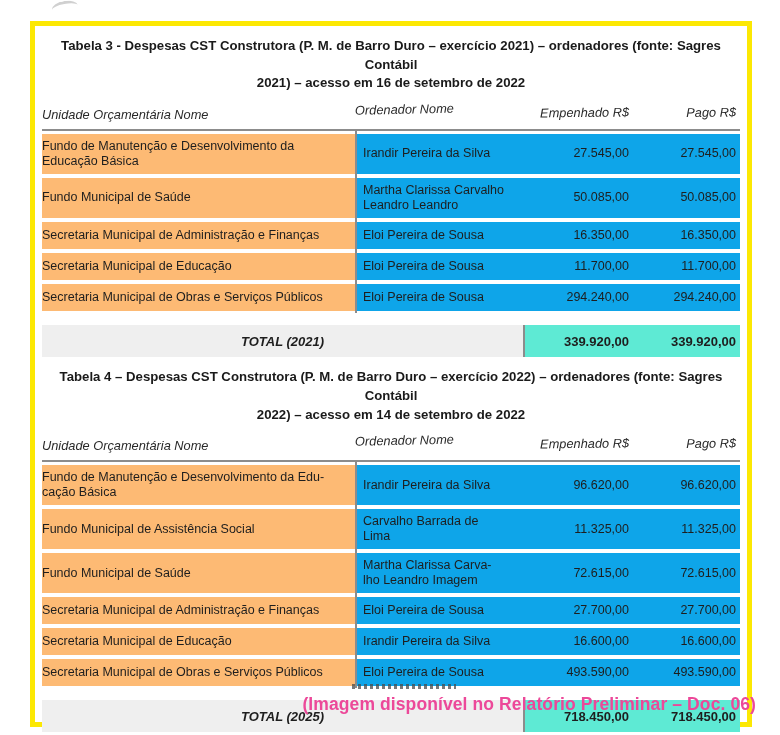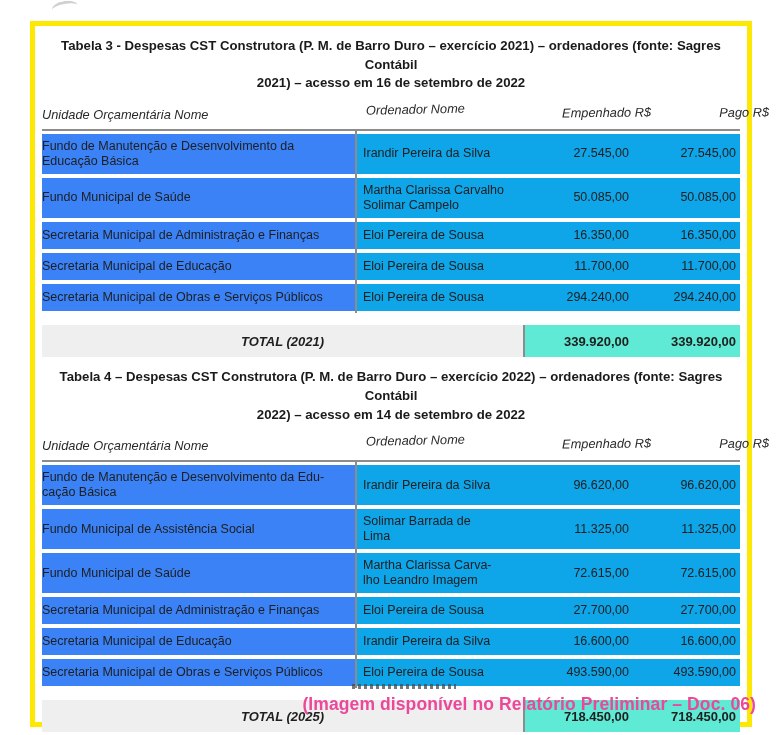--- a/index.html
+++ b/index.html
@@ -16,33 +16,33 @@
     position:absolute;left:52px;top:1px;width:26px;height:10px;
     border-top:3px solid #bdbdbd;border-radius:50%;transform:rotate(-10deg);opacity:.7;
   }
   .tbl-title{
     margin:11px 6px 0;text-align:center;font-weight:bold;font-size:13.2px;
     line-height:1.42;white-space:pre-line;color:#1a1a1a;
   }
   .tbl-header{
     display:grid;grid-template-columns:313px 168px 110px 107px;
     align-items:end;font-style:italic;font-size:12.8px;color:#2a2a2a;
-    padding:14px 0 7px;border-bottom:2.5px solid #8c8c8c;gap:11px;
+    padding:14px 0 7px;border-bottom:2.5px solid #8c8c8c;
   }
   .tbl-header .col-ordenador{transform:translateY(-6px) rotate(-1.2deg);}
   .tbl-header .col-empenhado,.tbl-header .col-pago{
     text-align:right;padding-right:4px;transform:translateY(-2px) rotate(-0.6deg);
   }
   .tbl-body{position:relative;display:flex;flex-direction:column;gap:4px;padding-top:3px;}
   .vline{position:absolute;left:313px;top:-2px;bottom:-2px;width:2px;background:#8c8c8c;}
   .row{display:grid;grid-template-columns:313px 168px 110px 107px;}
   .row-tall{min-height:40px;}
   .row-short{min-height:27px;}
   .cell{display:flex;align-items:center;font-size:12.5px;line-height:1.25;}
-  .cell-unit{background:#3b82f6;padding-right:18px;white-space:pre-line;}
+  .cell-unit{background:#fdba74;padding-right:18px;white-space:pre-line;}
   .cell-shaded{background:#0ea5e9;}
   .cell-ordenador{padding-left:8px;white-space:pre-line;}
   .cell-num{justify-content:flex-end;text-align:right;padding-right:4px;}
   .total-row{
     margin-top:14px;display:grid;grid-template-columns:481px 110px 107px;min-height:32px;
   }
   .total-label{
     background:#efefef;display:flex;align-items:center;justify-content:center;
     font-weight:bold;font-style:italic;font-size:13px;
   }
@@ -86,21 +86,21 @@
         <div class="cell cell-unit">Fundo de Manutenção e Desenvolvimento da
 Educação Básica</div>
         <div class="cell cell-shaded cell-ordenador">Irandir Pereira da Silva</div>
         <div class="cell cell-shaded cell-num">27.545,00</div>
         <div class="cell cell-shaded cell-num">27.545,00</div>
       </div>
 
       <div class="row row-tall">
         <div class="cell cell-unit">Fundo Municipal de Saúde</div>
         <div class="cell cell-shaded cell-ordenador">Martha Clarissa Carvalho
-Solimar Campelo</div>
+Leandro Leandro</div>
         <div class="cell cell-shaded cell-num">50.085,00</div>
         <div class="cell cell-shaded cell-num">50.085,00</div>
       </div>
 
       <div class="row row-short">
         <div class="cell cell-unit">Secretaria Municipal de Administração e Finanças</div>
         <div class="cell cell-shaded cell-ordenador">Eloi Pereira de Sousa</div>
         <div class="cell cell-shaded cell-num">16.350,00</div>
         <div class="cell cell-shaded cell-num">16.350,00</div>
       </div>
@@ -144,21 +144,21 @@
       <div class="row row-tall">
         <div class="cell cell-unit">Fundo de Manutenção e Desenvolvimento da Edu-
 cação Básica</div>
         <div class="cell cell-shaded cell-ordenador">Irandir Pereira da Silva</div>
         <div class="cell cell-shaded cell-num">96.620,00</div>
         <div class="cell cell-shaded cell-num">96.620,00</div>
       </div>
 
       <div class="row row-tall">
         <div class="cell cell-unit">Fundo Municipal de Assistência Social</div>
-        <div class="cell cell-shaded cell-ordenador">Solimar Barrada de
+        <div class="cell cell-shaded cell-ordenador">Carvalho Barrada de
 Lima</div>
         <div class="cell cell-shaded cell-num">11.325,00</div>
         <div class="cell cell-shaded cell-num">11.325,00</div>
       </div>
 
       <div class="row row-tall">
         <div class="cell cell-unit">Fundo Municipal de Saúde</div>
         <div class="cell cell-shaded cell-ordenador">Martha Clarissa Carva-
 lho Leandro Imagem</div>
         <div class="cell cell-shaded cell-num">72.615,00</div>

